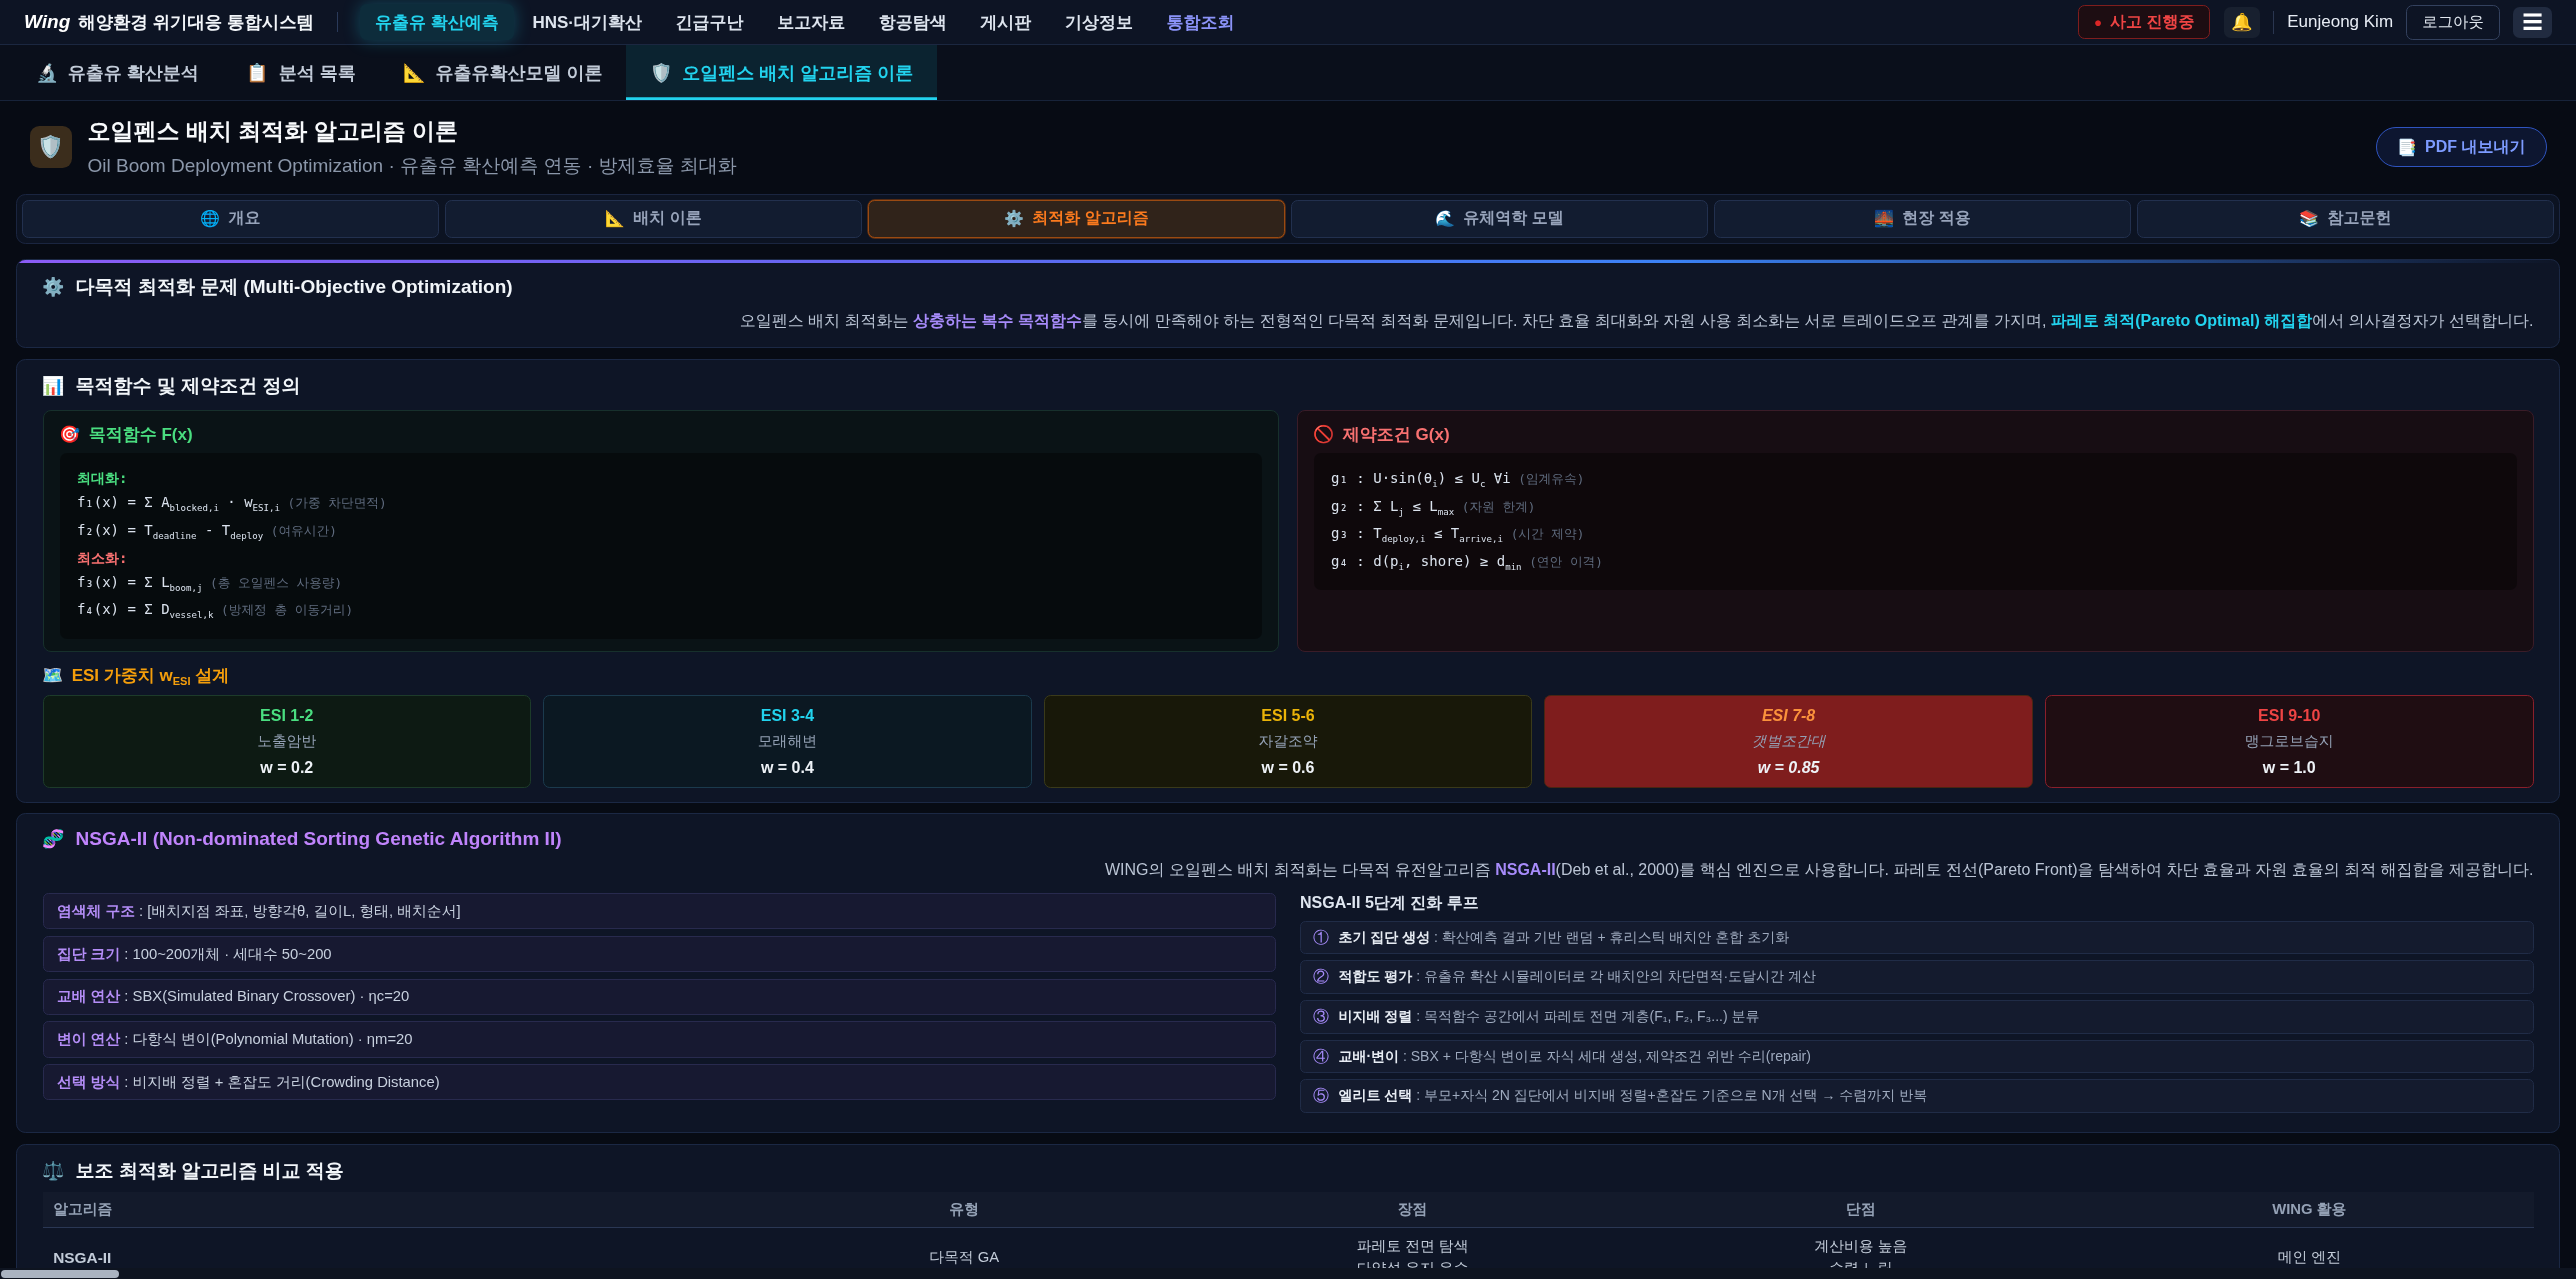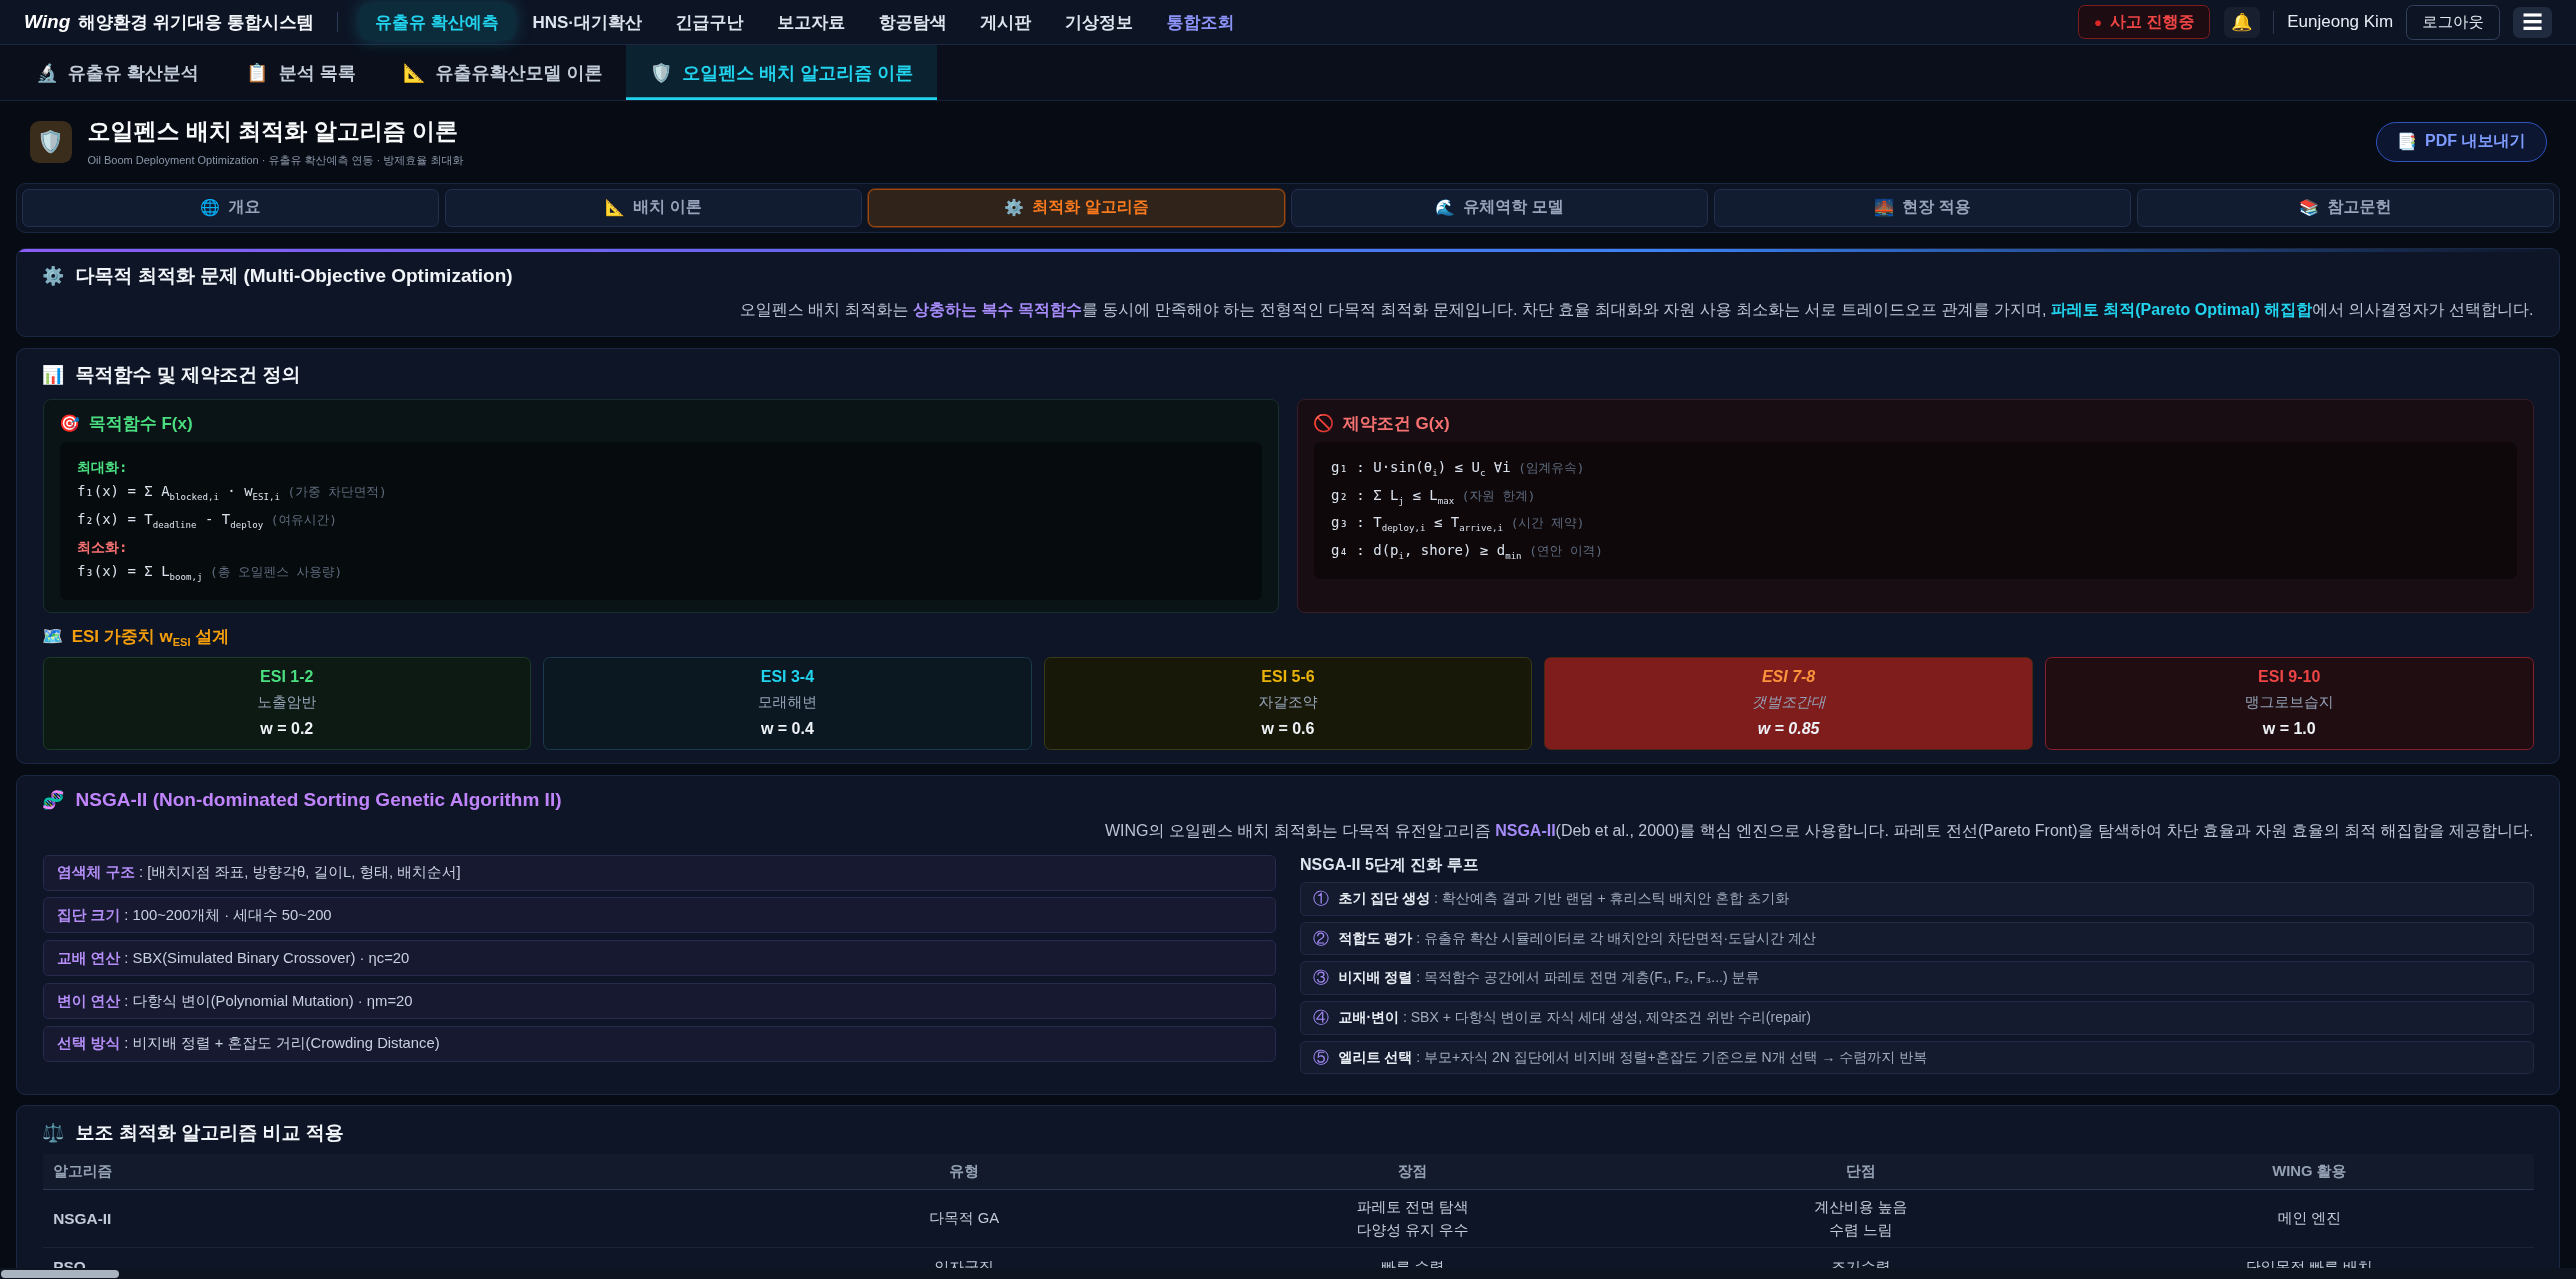--- a/index.html
+++ b/index.html
@@ -67,21 +67,21 @@
     box-shadow:inset 0 -2.7px 0 #22d3ee;
   }
 
   
   .page-header { display:flex; align-items:center; gap:16px; padding:14.8px 29.5px 9.4px; }
   .ph-icon {
     width:42px; height:42px; border-radius:9.4px; background:#3b2d1c;
     display:flex; align-items:center; justify-content:center; font-size:21.5px; flex:none;
   }
   .ph-title { font-size:23px; font-weight:bold; color:#f8fafc; }
-  .ph-subtitle { font-size:11px; color:#8b97aa; margin-top:6px; }
+  .ph-subtitle { font-size:19px; color:#8b97aa; margin-top:6px; }
   .pdf-btn {
     margin-left:auto; display:flex; align-items:center; gap:8px;
     padding:8.7px 20px; border:1.3px solid #2f54c0; border-radius:670px;
     color:#7d9bff; font-size:16px; font-weight:700; background:#0d1630; cursor:pointer;
     white-space:nowrap;
   }
 
   
   .section-tabs {
     margin:5.4px 16px 14.8px; background:#0c1322; border:0.7px solid #1a2540;
@@ -297,20 +297,21 @@
       <div class="panel-title">
         <span>🎯</span>
         <span>목적함수 F(x)</span>
       </div>
       <div class="codeblock">
         <div class="fline flabel-max">최대화:</div>
         <div class="fline"><span>f₁(x) = Σ A</span><sub>blocked,i</sub><span> · w</span><sub>ESI,i</sub><span class="fnote">  (가중 차단면적)</span></div>
         <div class="fline"><span>f₂(x) = T</span><sub>deadline</sub><span> - T</span><sub>deploy</sub><span class="fnote">  (여유시간)</span></div>
         <div class="fline flabel-min">최소화:</div>
         <div class="fline"><span>f₃(x) = Σ L</span><sub>boom,j</sub><span class="fnote">  (총 오일펜스 사용량)</span></div>
+        <div class="fline"><span>f₄(x) = Σ D</span><sub>vessel,k</sub><span class="fnote">  (방제정 총 이동거리)</span></div>
       </div>
     </div>
     <div class="panel panel-con">
       <div class="panel-title">
         <span>🚫</span>
         <span>제약조건 G(x)</span>
       </div>
       <div class="codeblock">
         <div class="fline"><span>g₁ : U·sin(θ</span><sub>i</sub><span>) ≤ U</span><sub>c</sub><span> ∀i</span><span class="fnote">  (임계유속)</span></div>
         <div class="fline"><span>g₂ : Σ L</span><sub>j</sub><span> ≤ L</span><sub>max</sub><span class="fnote">  (자원 한계)</span></div>

